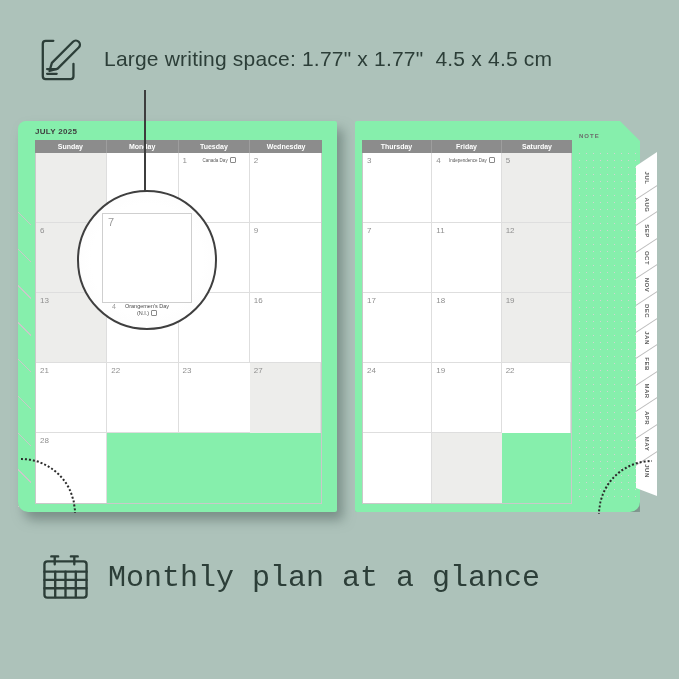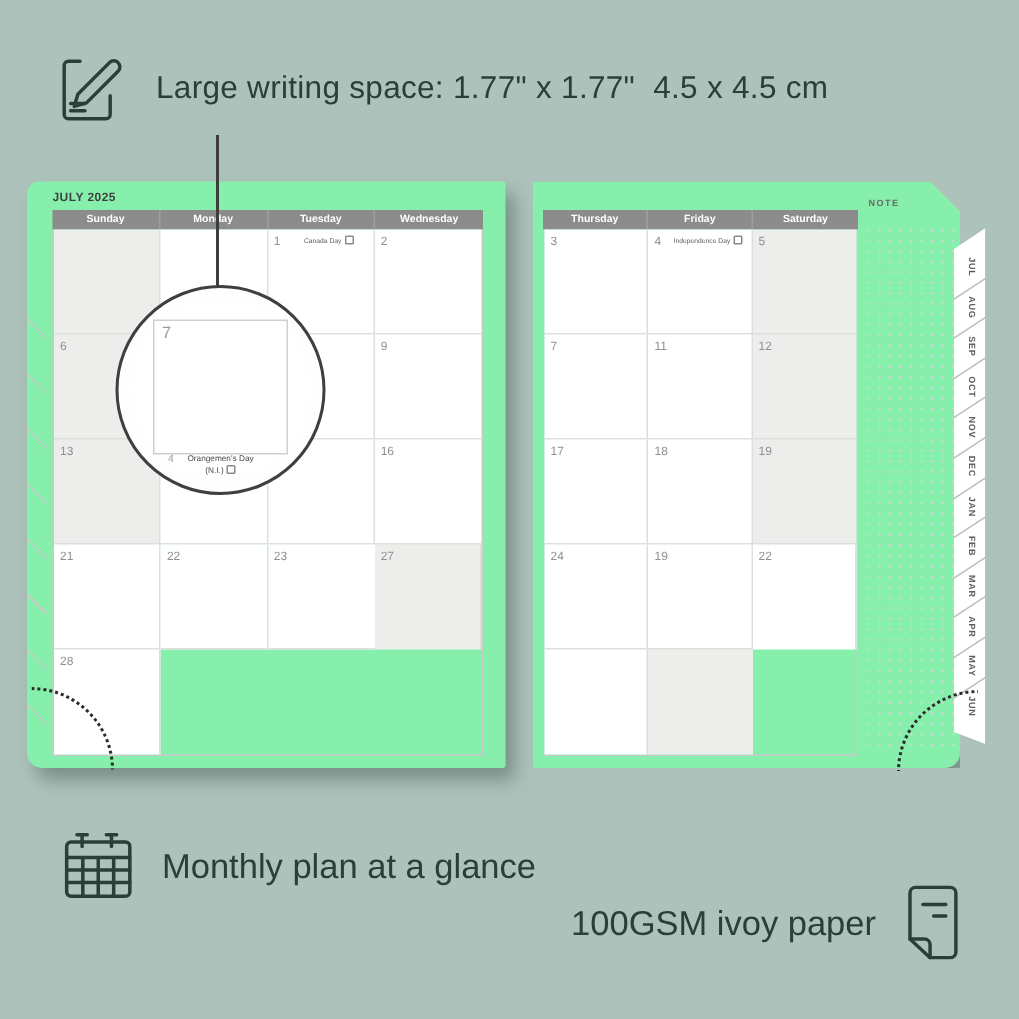--- a/index.html
+++ b/index.html
@@ -7,21 +7,21 @@
     position:relative; width:679px; height:679px; overflow:hidden;
     background:var(--bg,#adc2ba);
     font-family:"Liberation Sans", sans-serif;
     color:var(--ink,#2c3e38);
   }
   
   .anno-top{position:absolute; left:38px; top:34px; display:flex; align-items:center; gap:20px; z-index:4;}
   .anno-top .txt{font-size:21px; letter-spacing:.2px; white-space:pre;}
   .callout-line{position:absolute; left:144px; top:90px; width:2px; height:101px; background:#3d3d3d; z-index:6;}
   .anno-b1{position:absolute; left:42px; top:554px; display:flex; align-items:center; gap:19px; z-index:4;}
-  .anno-b1 .txt{font-size:23px;}
+  .anno-b1 .txt{font-size:30px;font-family:Liberation Mono, monospace;}
   .anno-b2{position:absolute; right:36px; top:588px; display:flex; align-items:center; gap:15px; z-index:4;}
   .anno-b2 .txt{font-size:23px;}
   .iconsvg{display:block; stroke:var(--ink,#2c3e38); fill:none; stroke-linecap:round; stroke-linejoin:round;}
   
   .page{position:absolute; top:121px; height:391px; background:#86efac; z-index:1;
         filter:drop-shadow(6px 8px 6px var(--shadow,rgba(80,101,94,.55)));}
   .page-left{left:18px; width:319px; border-radius:8px 2px 2px 10px;}
   .page-right{left:355px; width:285px; border-radius:2px 2px 10px 2px;
         clip-path:polygon(0 0, calc(100% - 20px) 0, 100% 20px, 100% 100%, 0 100%);}
   .edge-hatch{position:absolute; left:0; top:70px; width:13px; height:316px;
@@ -267,22 +267,14 @@
 
   <div class="anno-b1">
     <svg class="iconsvg" width="47" height="47" viewBox="0 0 48 48" stroke-width="2.4">
       <rect x="2.5" y="7.5" width="43" height="37" rx="3"></rect>
       <path d="M13 2.5 v8 M33 2.5 v8 M9.5 2.5 h7 M29.5 2.5 h7"></path>
       <path d="M2.5 18 H45.5 M2.5 26.5 H45.5 M2.5 35 H45.5"></path>
       <path d="M13.5 18 V44 M24 18 V44 M34.5 18 V44"></path>
     </svg>
     <span class="txt">Monthly plan at a glance</span>
   </div>
-  <div class="anno-b2">
-    <span class="txt">100GSM ivoy paper</span>
-    <svg class="iconsvg" width="44" height="54" viewBox="0 0 46 54" stroke-width="2.4">
-      <path d="M12 2.5 h24 a4 4 0 0 1 4 4 v41 a4 4 0 0 1 -4 4 H22 L8 38.5 V6.5 a4 4 0 0 1 4 -4 z"></path>
-      <path d="M8 38.5 h10 a4 4 0 0 1 4 4 v9"></path>
-      <path d="M17 14.5 h16 M24.5 22.5 h8.5"></path>
-    </svg>
-  </div>
 
 </div>
 
 </body></html>

